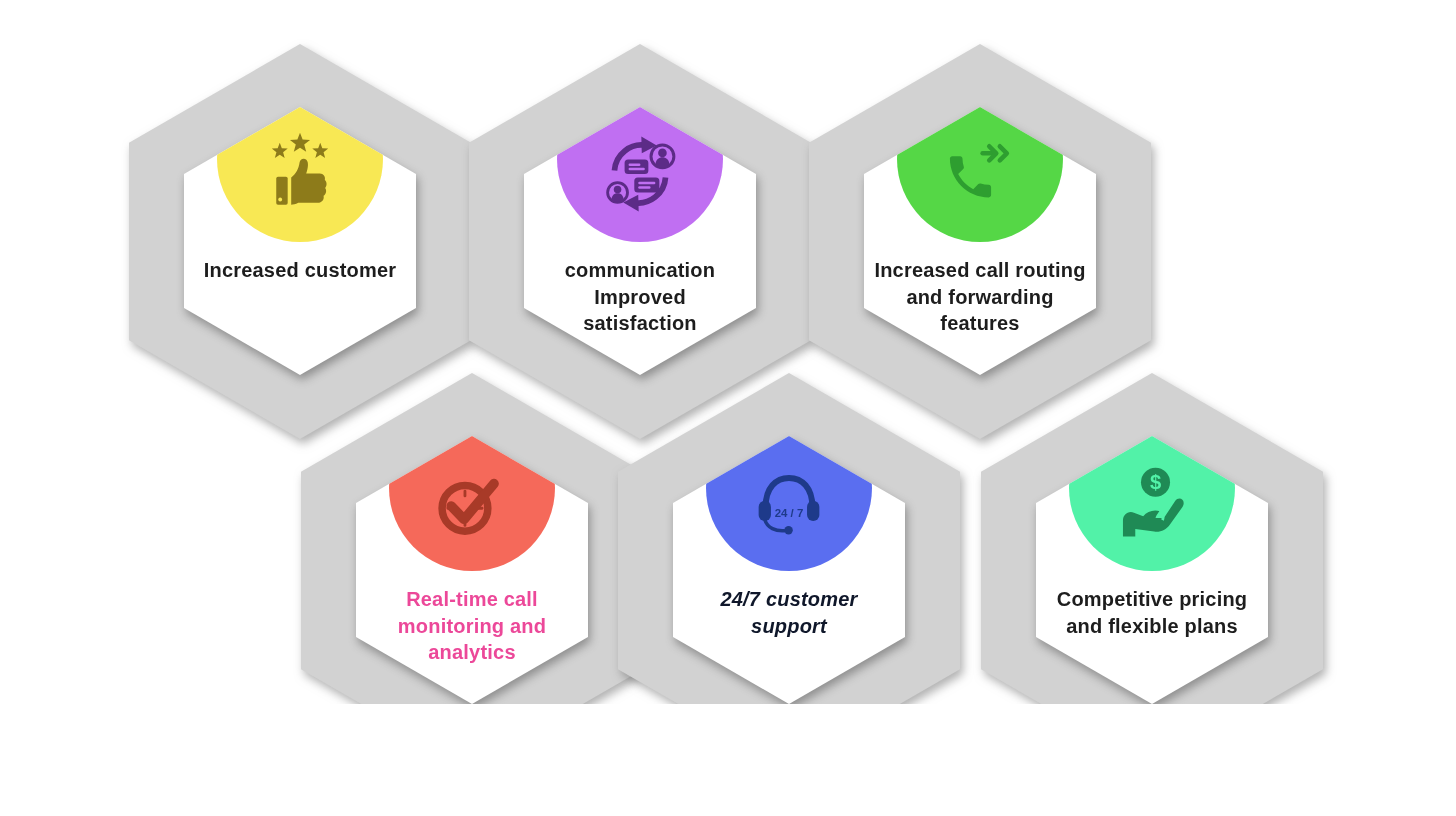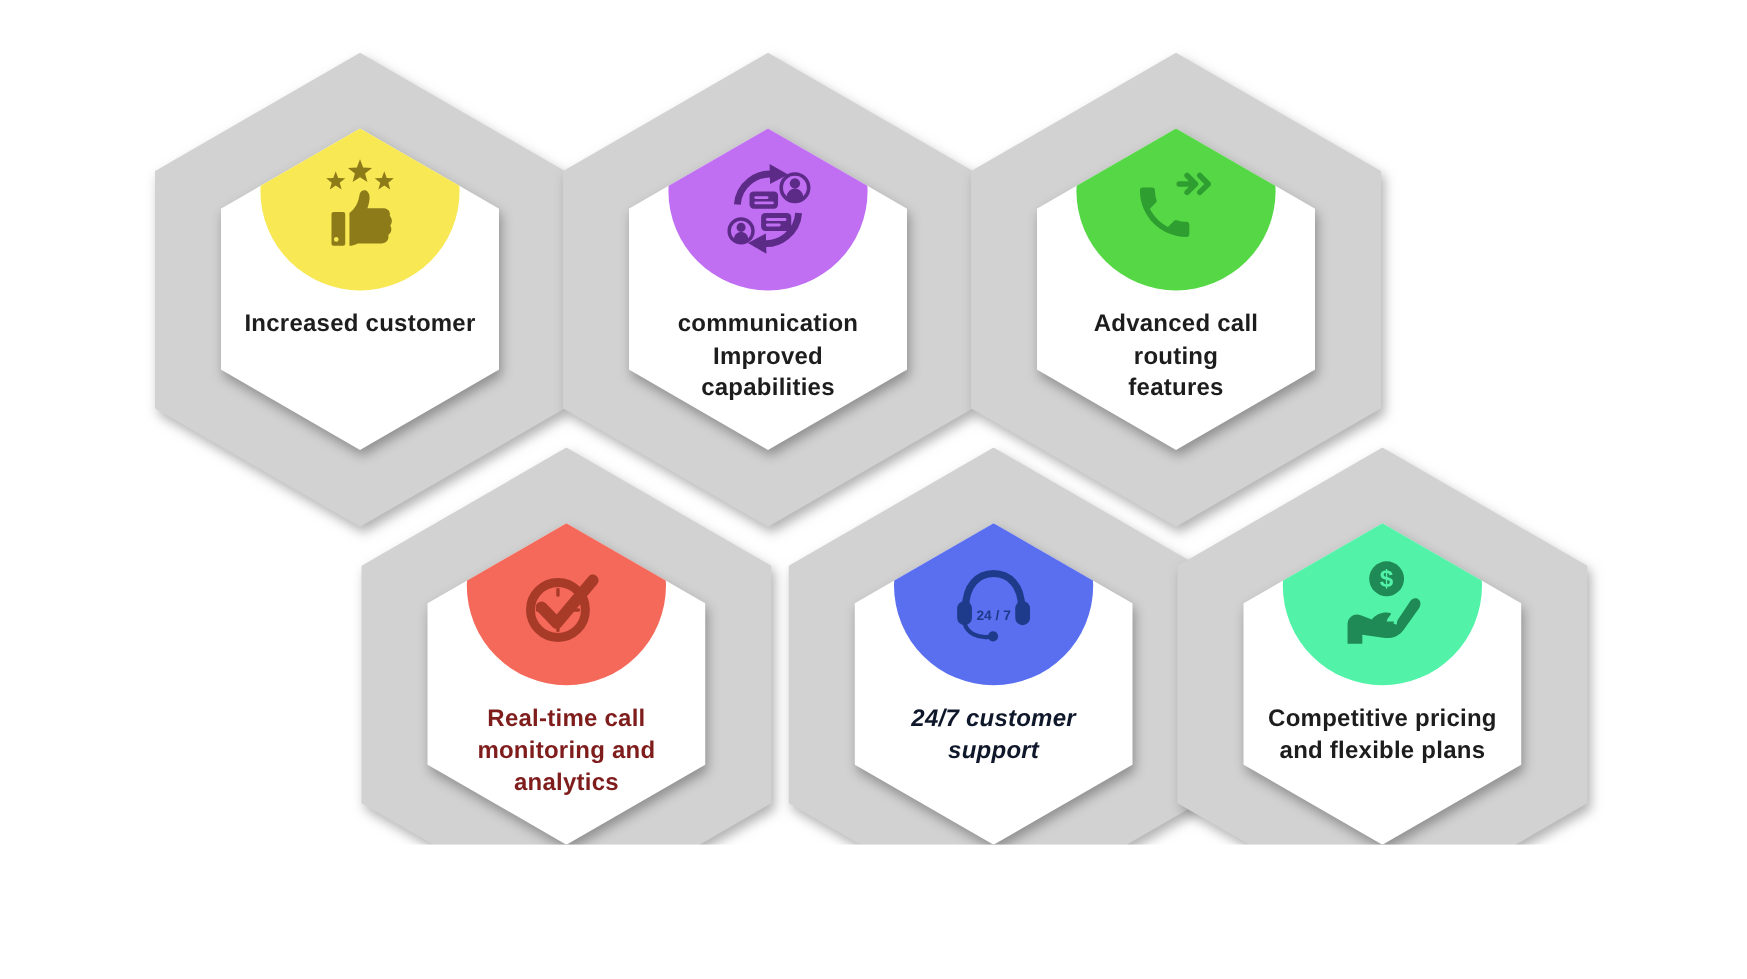--- a/index.html
+++ b/index.html
@@ -6,21 +6,21 @@
   .stage{
     position:relative;width:1456px;height:704px;background:#ffffff;overflow:hidden;
     font-family:"Liberation Sans",sans-serif;
     border-radius:19px;
   }
   .hexcard{position:absolute;width:342px;height:395px;}
   .pos1{left:129px;top:44px;}
   .pos2{left:469px;top:44px;}
   .pos3{left:809px;top:44px;}
   .pos4{left:301px;top:373px;}
-  .pos5{left:657px;top:373px;}
+  .pos5{left:618px;top:373px;}
   .pos6{left:981px;top:373px;}
   .gray-wrap{position:absolute;inset:0;filter:drop-shadow(3px 5px 5px rgba(100,100,100,0.5));}
   .gray-hex{
     width:100%;height:100%;
     clip-path:polygon(50% 0,100% 25%,100% 75%,50% 100%,0 75%,0 25%);
   }
   .card-area{position:absolute;left:55px;top:63px;width:232px;height:268px;}
   .card-shadow{filter:drop-shadow(2px 5px 5px rgba(60,60,60,0.45));}
   .card-hex{
     position:absolute;inset:0;background:#ffffff;
@@ -91,21 +91,21 @@
             <rect x="48" y="58.8" width="19.5" height="2.8" rx="1.4" fill="var(--circle)"></rect>
             <rect x="48" y="64" width="14" height="2.8" rx="1.4" fill="var(--circle)"></rect>
           </svg>
         </div>
       </div>
     </div>
     <div class="card-area">
       <div class="label" style="color: rgb(29, 29, 29);">
         <div>communication</div>
         <div>Improved</div>
-        <div>capabilities</div>
+        <div>satisfaction</div>
       </div>
     </div>
   </div>
 
   <div class="hexcard pos3">
     <div class="gray-wrap">
       <div class="gray-hex" style="background: rgb(210, 210, 210);"></div>
     </div>
     <div class="card-area card-shadow">
       <div class="card-hex">
@@ -115,21 +115,22 @@
             <path transform="translate(8,22) scale(2.6)" d="M6.62 10.79c1.44 2.83 3.76 5.14 6.59 6.59l2.2-2.2c.27-.27.67-.36 1.02-.24 1.12.37 2.33.57 3.57.57.55 0 1 .45 1 1V20c0 .55-.45 1-1 1-9.39 0-17-7.61-17-17 0-.55.45-1 1-1h3.5c.55 0 1 .45 1 1 0 1.25.2 2.45.57 3.57.11.35.03.74-.25 1.02l-2.2 2.2z"></path>
             <path d="M53 26.5 H64" fill="none" stroke="currentColor" stroke-width="5.2" stroke-linecap="round"></path>
             <path d="M60.5 18.5 L68.5 26.5 L60.5 34.5" fill="none" stroke="currentColor" stroke-width="5.2" stroke-linecap="round" stroke-linejoin="round"></path>
             <path d="M72.5 18.5 L80.5 26.5 L72.5 34.5" fill="none" stroke="currentColor" stroke-width="5.2" stroke-linecap="round" stroke-linejoin="round"></path>
           </svg>
         </div>
       </div>
     </div>
     <div class="card-area">
       <div class="label" style="color: rgb(29, 29, 29);">
-        <div>Advanced call routing</div>
+        <div>Increased call routing</div>
+        <div>and forwarding</div>
         <div>features</div>
       </div>
     </div>
   </div>
 
   <div class="hexcard pos4">
     <div class="gray-wrap">
       <div class="gray-hex" style="background: rgb(210, 210, 210);"></div>
     </div>
     <div class="card-area card-shadow">
@@ -138,21 +139,21 @@
         <div class="icon" style="color: rgb(168, 58, 40); --circle: #f5695a;">
           <svg viewBox="0 0 100 100">
             <circle cx="42" cy="56" r="26" fill="none" stroke="currentColor" stroke-width="8.5"></circle>
             <path d="M42 36.5 V42 M42 70 V75.5 M22.5 56 H28 M56 56 H61.5" fill="none" stroke="currentColor" stroke-width="3.2" stroke-linecap="round"></path>
             <path d="M26.5 53.5 L41 68.5 L75 28" fill="none" stroke="currentColor" stroke-width="11" stroke-linecap="round" stroke-linejoin="round"></path>
           </svg>
         </div>
       </div>
     </div>
     <div class="card-area">
-      <div class="label" style="color: #7f1d1d;">
+      <div class="label" style="color: #ec4899;">
         <div>Real-time call</div>
         <div>monitoring and</div>
         <div>analytics</div>
       </div>
     </div>
   </div>
 
   <div class="hexcard pos5">
     <div class="gray-wrap">
       <div class="gray-hex" style="background: rgb(210, 210, 210);"></div>

